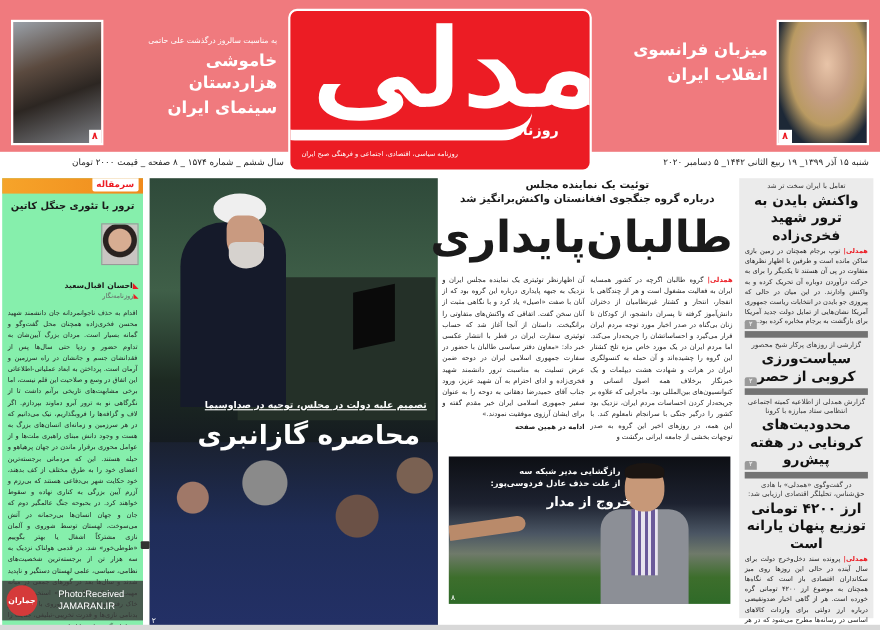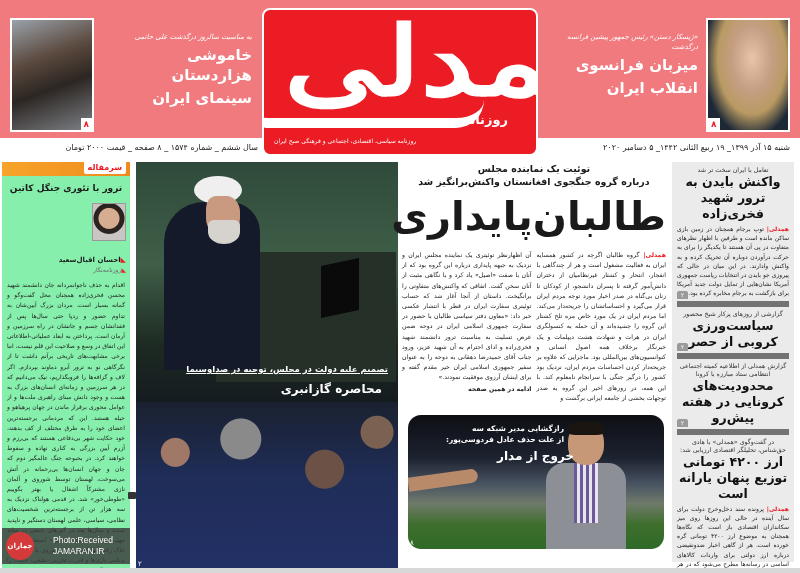--- a/index.html
+++ b/index.html
@@ -17,21 +17,21 @@
   .promo { position: absolute; top: 18px; display: flex; gap: 8px; align-items: flex-start; }
   .promo-left { left: 10px; }
   .promo-right { right: 10px; }
   .promo-photo { width: 84px; height: 114px; border: 2px solid #ffffff; position: relative; overflow: hidden; }
   .promo-photo.p1 { background: linear-gradient(160deg, #9aa1a9 0%, #5b4a3f 35%, #2c2622 60%, #7d8086 100%); }
   .promo-photo.p2 { background: radial-gradient(ellipse at 55% 35%, #e8c4a8 0%, #c59e84 32%, #b99a62 55%, #1d2836 78%); }
   .page-badge { position: absolute; bottom: 0; font-size: 9px; font-weight: bold; color: #ec1c24; background: #fff; padding: 0 3px; line-height: 12px; }
   .p1 .page-badge { right: 0; }
   .p2 .page-badge { left: 0; }
   .promo-text { direction: rtl; text-align: right; color: #ffffff; width: 150px; padding-top: 14px; }
-  .promo-kicker { font-size: 7px; line-height: 10px; font-style: italic; }
+  .promo-kicker { font-size: 7px; line-height: 10px; }
   .promo-title { font-size: 15px; font-weight: bold; line-height: 20px; margin-top: 3px; }
 
   .info-strip { position: absolute; top: 138px; height: 20px; font-size: 8px; line-height: 20px; direction: rtl; color: #222; }
   .info-left { left: 8px; width: 250px; text-align: right; }
   .info-right { right: 10px; width: 260px; text-align: right; }
 
   
   .content { position: absolute; top: 162px; left: 0; width: 800px; height: 411px; }
 
   
@@ -45,21 +45,21 @@
 
   
   .lead { position: absolute; left: 402px; top: 0; width: 264px; direction: rtl; }
   .lead-kicker { text-align: center; font-size: 9.5px; font-weight: bold; line-height: 13px; }
   .lead-title { text-align: center; font-size: 40px; font-weight: bold; line-height: 48px; margin-top: 4px; letter-spacing: -1px; }
   .lead-cols { display: flex; gap: 5px; margin-top: 10px; }
   .lead-col { width: 130px; font-size: 6.2px; line-height: 10.2px; text-align: justify; color: #222; }
   .lead-cont { font-weight: bold; margin-top: 1px; }
 
   .media-photo { position: absolute; left: 408px; top: 253px; width: 256px; height: 134px; overflow: hidden;
-    background: linear-gradient(180deg, #0d0f14 0%, #1d2230 32%, #4a5563 52%, #6f7a6a 66%, #3d6e2c 82%, #2f6a28 100%); border-radius: 13px; }
+    background: linear-gradient(180deg, #0d0f14 0%, #1d2230 32%, #4a5563 52%, #6f7a6a 66%, #3d6e2c 82%, #2f6a28 100%); }
   .media-kicker { position: absolute; right: 100px; top: 8px; font-size: 7.5px; line-height: 11px; color: #fff; direction: rtl; text-align: right; font-weight: bold; }
   .media-title { position: absolute; right: 90px; top: 34px; font-size: 12px; font-weight: bold; color: #fff; direction: rtl; }
   .media-person { position: absolute; right: 38px; top: 8px; width: 80px; height: 140px; }
   .media-head { position: absolute; left: 22px; top: 0; width: 36px; height: 42px; border-radius: 45%; background: #c79878; }
   .media-hair { position: absolute; left: 22px; top: -2px; width: 36px; height: 14px; border-radius: 50% 50% 20% 20%; background: #1b1512; }
   .media-body { position: absolute; left: 0; top: 40px; width: 80px; height: 100px; border-radius: 18px 18px 0 0; background: #8c8f96; }
   .media-shirt { position: absolute; left: 28px; top: 40px; width: 24px; height: 60px; background: repeating-linear-gradient(90deg, #6b5a9a 0 3px, #e8e4ee 3px 6px); }
   .media-hand { position: absolute; left: 0; top: 58px; width: 70px; height: 14px; background: #b98a6a; border-radius: 0 10px 10px 0; transform: rotate(-8deg); }
   .media-badge { position: absolute; left: 2px; bottom: 2px; font-size: 7px; color: #fff; }
 
@@ -72,21 +72,21 @@
   .cp-turban { position: absolute; left: 58px; top: 14px; width: 48px; height: 28px; background: #efefef; border-radius: 50%; }
   .cp-face { position: absolute; left: 70px; top: 34px; width: 34px; height: 40px; background: #c99a80; border-radius: 30% 40% 45% 45%; }
   .cp-beard { position: absolute; left: 72px; top: 58px; width: 32px; height: 24px; background: #d6d2ce; border-radius: 20% 20% 50% 50%; }
   .cp-crowd { position: absolute; left: 0; top: 240px; width: 262px; height: 168px;
     background: radial-gradient(circle at 15% 30%, #a07868 0 14px, transparent 15px),
                 radial-gradient(circle at 40% 22%, #8a8a8a 0 20px, transparent 21px),
                 radial-gradient(circle at 72% 40%, #6b5146 0 19px, transparent 20px),
                 radial-gradient(circle at 92% 18%, #7a6152 0 16px, transparent 17px),
                 linear-gradient(180deg, #1a2130 0%, #1f2d58 45%, #233066 100%); }
   .cp-kicker { position: absolute; right: 10px; top: 202px; font-size: 8.5px; color: #fff; direction: rtl; font-weight: bold; text-decoration: underline; }
-  .cp-title { position: absolute; right: 16px; top: 220px; font-size: 12px; color: #fff; direction: rtl; font-weight: bold; }
+  .cp-title { position: absolute; right: 16px; top: 220px; font-size: 24px; color: #fff; direction: rtl; font-weight: bold; }
   .cp-badge { position: absolute; left: 2px; bottom: 2px; font-size: 7px; color: #fff; }
 
   
   .editorial { position: absolute; left: 2px; top: 0; width: 128px; height: 408px; background: #86efac; direction: rtl; }
   .ed-head { height: 14px; background: linear-gradient(90deg, #f6a42a, #f08a1c); position: relative; }
   .ed-label { position: absolute; right: 4px; top: 0; font-size: 8px; font-weight: bold; color: #ec1c24; background: #fff; padding: 0 4px; line-height: 12px; border-radius: 0 0 2px 2px; }
   .ed-title { font-size: 9px; font-weight: bold; text-align: center; line-height: 14px; margin-top: 5px; }
   .ed-author-row { display: flex; direction: rtl; justify-content: flex-start; gap: 6px; margin-top: 8px; padding-right: 4px; flex-direction: column; }
   .ed-avatar { width: 34px; height: 38px; background: radial-gradient(circle at 50% 40%, #d7ad92 0 10px, #2a2320 11px 15px, #c9c5c2 16px); border: 1px solid #999; }
   .ed-author { font-size: 7px; font-weight: bold; line-height: 10px; margin-top: 8px; }
@@ -119,21 +119,20 @@
 
   <div class="logo-box">
     <div class="logo-word">همدلی</div>
     <div class="logo-swoosh"></div>
     <div class="logo-ruznameh">روزنامه</div>
     <div class="logo-sub">روزنامه سیاسی، اقتصادی، اجتماعی و فرهنگی صبح ایران</div>
   </div>
 
   <div class="promo promo-right">
     <div class="promo-text">
-      <div class="promo-kicker">«ژیسکار دستن» رئیس جمهور پیشین فرانسه درگذشت</div>
       <div class="promo-title">میزبان فرانسوی</div>
       <div class="promo-title">انقلاب ایران</div>
     </div>
     <div class="promo-photo p2">
       <span class="page-badge">۸</span>
     </div>
   </div>
 </header>
 
 <div class="info-strip info-left">سال ششم _ شماره ۱۵۷۴ _ ۸ صفحه _ قیمت ۲۰۰۰ تومان</div>

